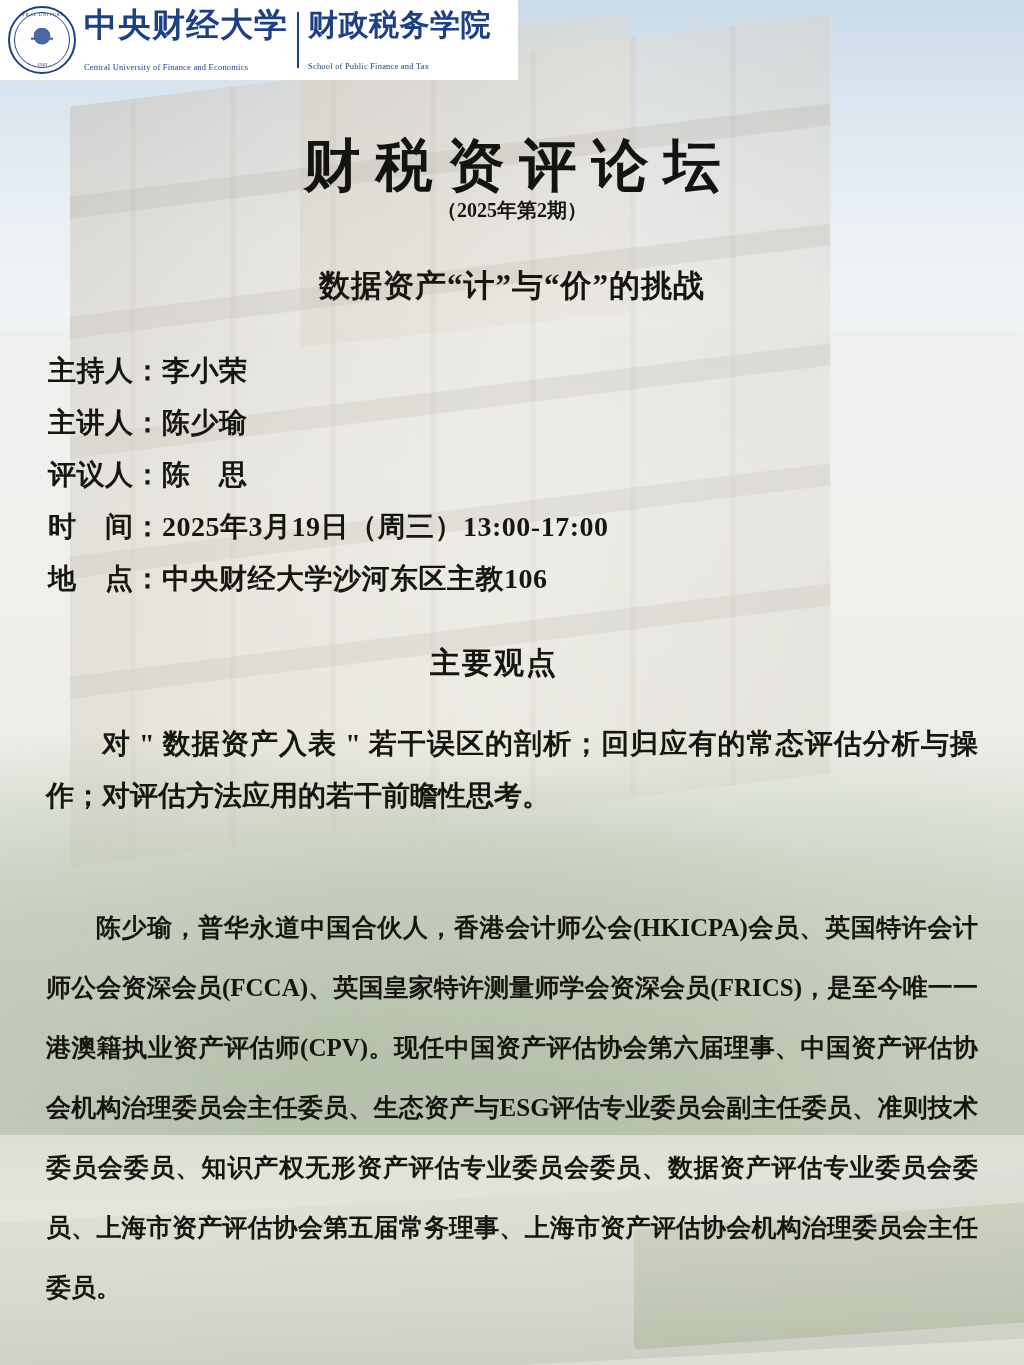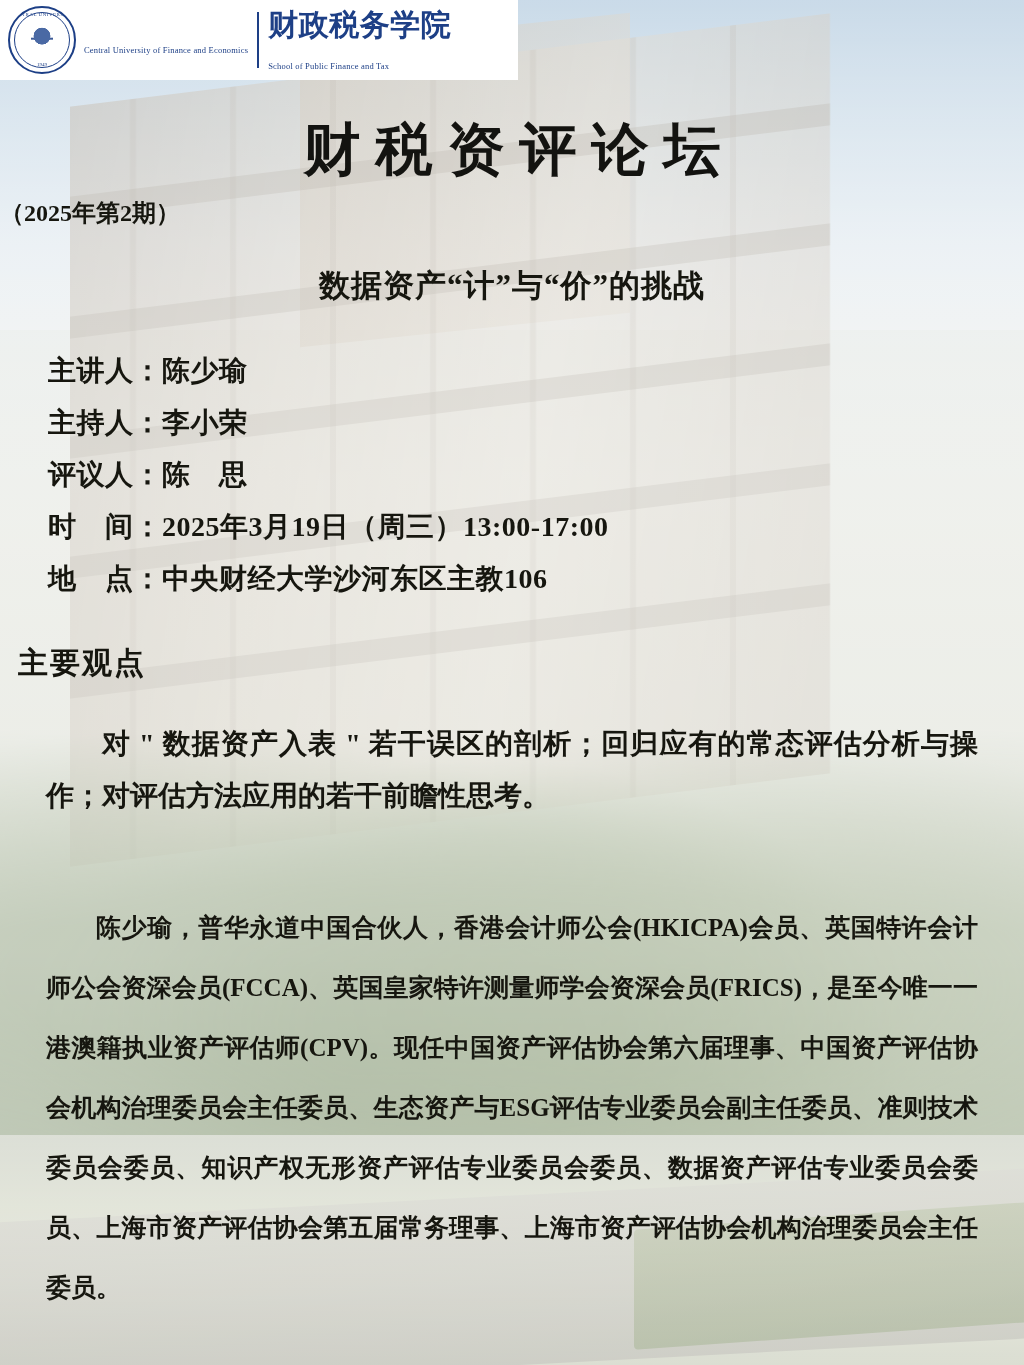--- a/index.html
+++ b/index.html
@@ -172,33 +172,34 @@
   .logo-col.right .logo-en { font-size: 8.5px; }
 
   
   .content {
     position: absolute;
     inset: 0;
     color: #16160f;
   }
   .title {
     position: absolute;
-    top: 112px; left: 0; width: 1024px;
+    top: 128px; left: 0; width: 1024px;
     text-align: center;
     font-size: 57px;
     font-weight: bold;
     letter-spacing: 15px;
     text-indent: 15px;
     font-family: "Liberation Serif", "DejaVu Serif", serif;
     color: #131310;
   }
   .issue {
     position: absolute;
     top: 197px; left: 0; width: 1024px;
-    font-size: 24px;
+    text-align: center;
+    font-size: 20px;
     font-weight: bold;
     color: #16160f;
   }
   .subtitle {
     position: absolute;
     top: 265px; left: 0; width: 1024px;
     text-align: center;
     font-size: 31px;
     font-weight: bold;
     letter-spacing: 1px;
@@ -208,25 +209,24 @@
     top: 345px; left: 48px;
     font-size: 28px;
     line-height: 52px;
     font-weight: bold;
     letter-spacing: 0.5px;
   }
   .info .row { white-space: nowrap; }
   .section-heading {
     position: absolute;
     top: 643px; left: 0; width: 988px;
-    text-align: left;
+    text-align: center;
     font-size: 30px;
     font-weight: bold;
     letter-spacing: 2px;
-    margin-left: 18px;
   }
   .para-main {
     position: absolute;
     top: 718px; left: 46px; width: 932px;
     font-size: 28px;
     line-height: 52px;
     font-weight: bold;
     text-indent: 56px;
     text-align: justify;
   }
@@ -270,37 +270,38 @@
   </div>
 
   <div class="logo-bar">
     <div class="logo-seal">
       <div class="ring"></div>
       <div class="seal-top">CENTRAL UNIVERSITY</div>
       <div class="seal-mid"></div>
       <div class="seal-bot">1949</div>
     </div>
     <div class="logo-col">
+      <div class="logo-cn">中央财经大学</div>
       <div class="logo-en">Central University of Finance and Economics</div>
     </div>
     <div class="logo-divider"></div>
     <div class="logo-col right">
       <div class="logo-cn">财政税务学院</div>
       <div class="logo-en">School of Public Finance and Tax</div>
     </div>
   </div>
 
   <div class="content">
     <div class="title">财税资评论坛</div>
     <div class="issue">（2025年第2期）</div>
     <div class="subtitle">数据资产“计”与“价”的挑战</div>
 
     <div class="info">
+      <div class="row">主持人：李小荣</div>
       <div class="row">主讲人：陈少瑜</div>
-      <div class="row">主持人：李小荣</div>
       <div class="row">评议人：陈　思</div>
       <div class="row">时　间：2025年3月19日（周三）13:00-17:00</div>
       <div class="row">地　点：中央财经大学沙河东区主教106</div>
     </div>
 
     <div class="section-heading">主要观点</div>
     <div class="para-main">对 " 数据资产入表 " 若干误区的剖析；回归应有的常态评估分析与操作；对评估方法应用的若干前瞻性思考。</div>
     <div class="para-bio">陈少瑜，普华永道中国合伙人，香港会计师公会(HKICPA)会员、英国特许会计师公会资深会员(FCCA)、英国皇家特许测量师学会资深会员(FRICS)，是至今唯一一港澳籍执业资产评估师(CPV)。现任中国资产评估协会第六届理事、中国资产评估协会机构治理委员会主任委员、生态资产与ESG评估专业委员会副主任委员、准则技术委员会委员、知识产权无形资产评估专业委员会委员、数据资产评估专业委员会委员、上海市资产评估协会第五届常务理事、上海市资产评估协会机构治理委员会主任委员。</div>
   </div>
 

